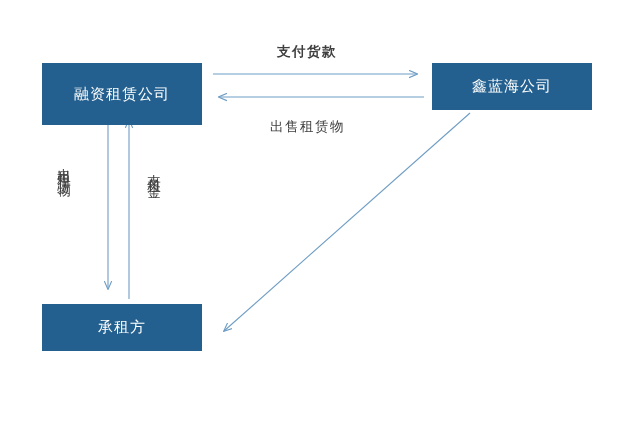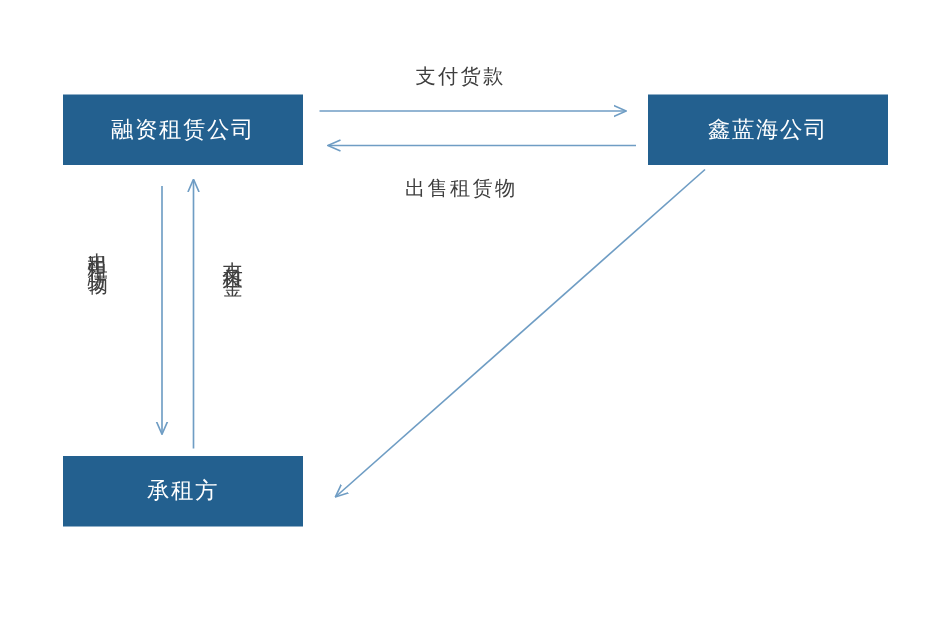--- a/index.html
+++ b/index.html
@@ -23,39 +23,39 @@
     background: #23608F;
     color: #ffffff;
     display: flex;
     align-items: center;
     justify-content: center;
     font-size: 15px;
     letter-spacing: 1px;
     line-height: 1;
     box-sizing: border-box;
   }
-  #node-lessor   { left: 42px;  top: 63px;  width: 160px; height: 47px; }
+  #node-lessor   { left: 42px;  top: 63px;  width: 160px; height: 62px; }
   #node-supplier { left: 432px; top: 63px;  width: 160px; height: 47px; }
   #node-lessee   { left: 42px;  top: 304px; width: 160px; height: 47px; }
 
   .edge-label {
     position: absolute;
     color: #3f3f3f;
     font-size: 13.5px;
     letter-spacing: 1.5px;
     line-height: 1;
     white-space: nowrap;
   }
   .edge-label.vertical {
     writing-mode: vertical-rl;
     white-space: nowrap;
     letter-spacing: 4px;
     line-height: 1;
   }
-  #label-pay-goods    { left: 277px; top: 45px; }
+  #label-pay-goods    { left: 277px; top: 45px; font-weight: bold; }
   #label-sell-asset   { left: 270px; top: 120px; }
   #label-delivery     { left: 355px; top: 234px; }
   #label-lease-out    { left: 57px;  top: 157px; }
   #label-pay-rent     { left: 147px; top: 163px; }
 
   svg#arrows {
     position: absolute;
     left: 0;
     top: 0;
     width: 629px;

